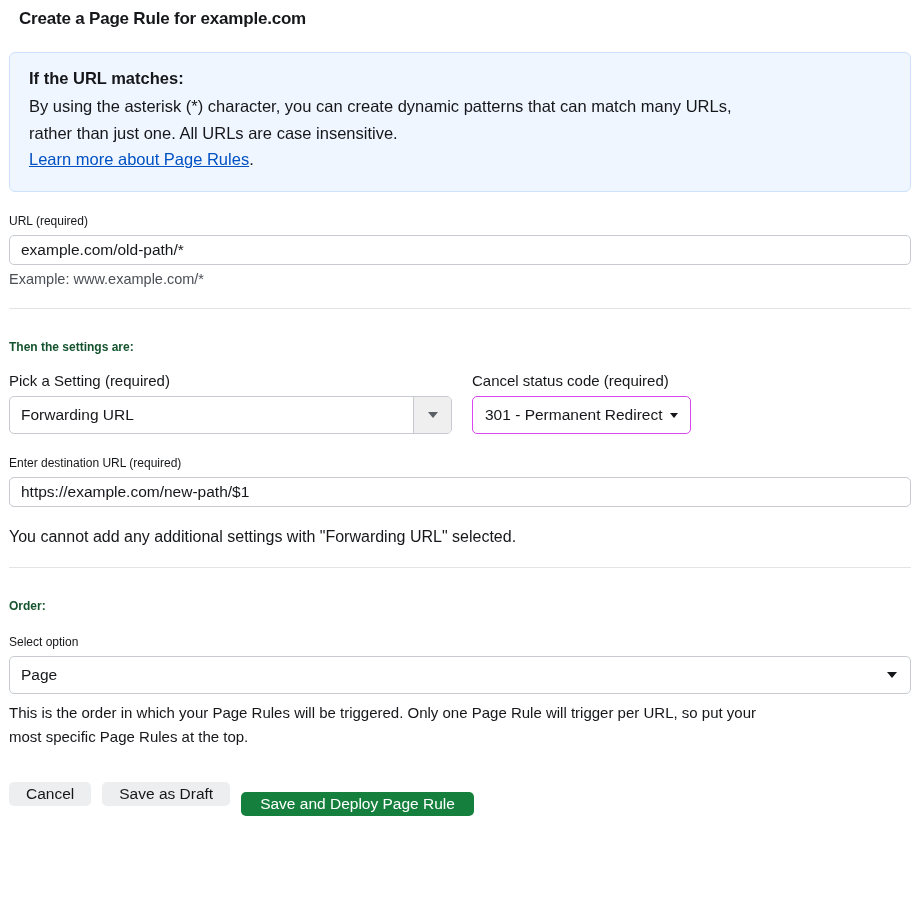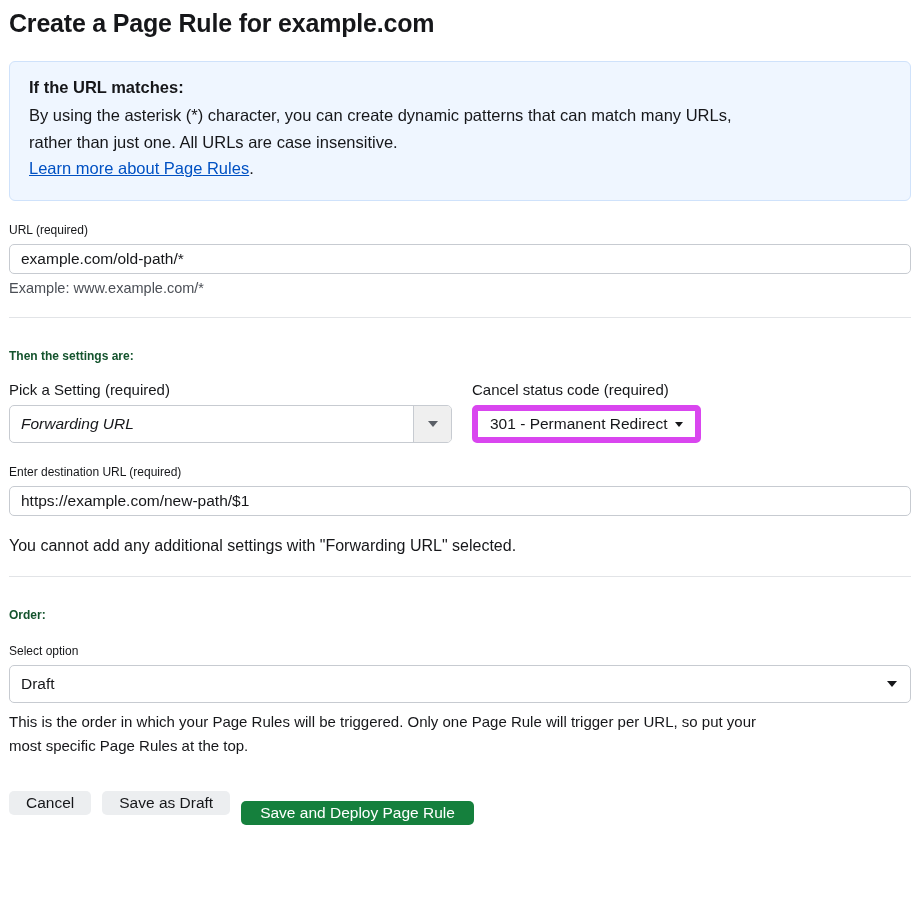--- a/index.html
+++ b/index.html
@@ -13,24 +13,24 @@
     color: #1d1d1d;
   }
   .page {
     width: 920px;
     height: 921px;
     padding: 0 9px;
     position: relative;
     overflow: hidden;
   }
   .page-title {
-    font-size: 25px;
+    font-size: 17px;
     font-weight: bold;
     color: #16171a;
-    margin: 9px 0 0 0;
+    margin: 9px 0 0 10px;
     letter-spacing: -0.2px;
   }
   .info-box {
     margin-top: 23px;
     background: #eff6ff;
     border: 1px solid #cfe2fb;
     border-radius: 6px;
     padding: 16px 19px 18px 19px;
   }
   .info-title {
@@ -101,21 +101,21 @@
     height: 38px;
     border: 1px solid #c7cbd1;
     border-radius: 5px;
     background: #fff;
     display: flex;
     align-items: center;
     padding: 0 11px;
     font-size: 15.5px;
     color: #16171a;
   }
-  .select-box.with-button { padding-right: 32px; font-style: italic; }
+  .select-box.with-button { padding-right: 32px; }
   .select-btn {
     position: absolute;
     top: 0;
     right: 0;
     width: 38px;
     height: 36px;
     background: #efefef;
     border-left: 1px solid #c7cbd1;
     border-radius: 0 4px 4px 0;
     display: flex;
@@ -132,21 +132,21 @@
     width: 0; height: 0;
     border-left: 4.5px solid transparent;
     border-right: 4.5px solid transparent;
     border-top: 5.5px solid #16171a;
     margin-left: 8px;
   }
   .status-select {
     display: inline-flex;
     align-items: center;
     height: 38px;
-    border: 6px solid #d946ef;
+    border: 1px solid #d946ef;
     border-radius: 5px;
     background: #fff;
     padding: 0 12px;
     font-size: 15.5px;
     color: #16171a;
   }
   .note {
     font-size: 16px;
     color: #16171a;
     margin-top: 21px;
@@ -252,21 +252,21 @@
   <input class="text-input" type="text" value="https://example.com/new-path/$1" style="">
 
   <div class="note">You cannot add any additional settings with "Forwarding URL" selected.</div>
 
   <hr class="sep">
 
   <div class="section-title">Order:</div>
 
   <div class="field-label">Select option</div>
   <div class="order-select">
-    <span>Draft</span>
+    <span>Page</span>
     <span class="order-caret"></span>
   </div>
   <div class="order-hint">This is the order in which your Page Rules will be triggered. Only one Page Rule will trigger per URL, so put your</div>
   <div class="order-hint" style="margin-top:0">most specific Page Rules at the top.</div>
 
   <div class="buttons">
     <button class="btn btn-secondary">Cancel</button>
     <button class="btn btn-secondary">Save as Draft</button>
     <button class="btn btn-primary">Save and Deploy Page Rule</button>
   </div>

